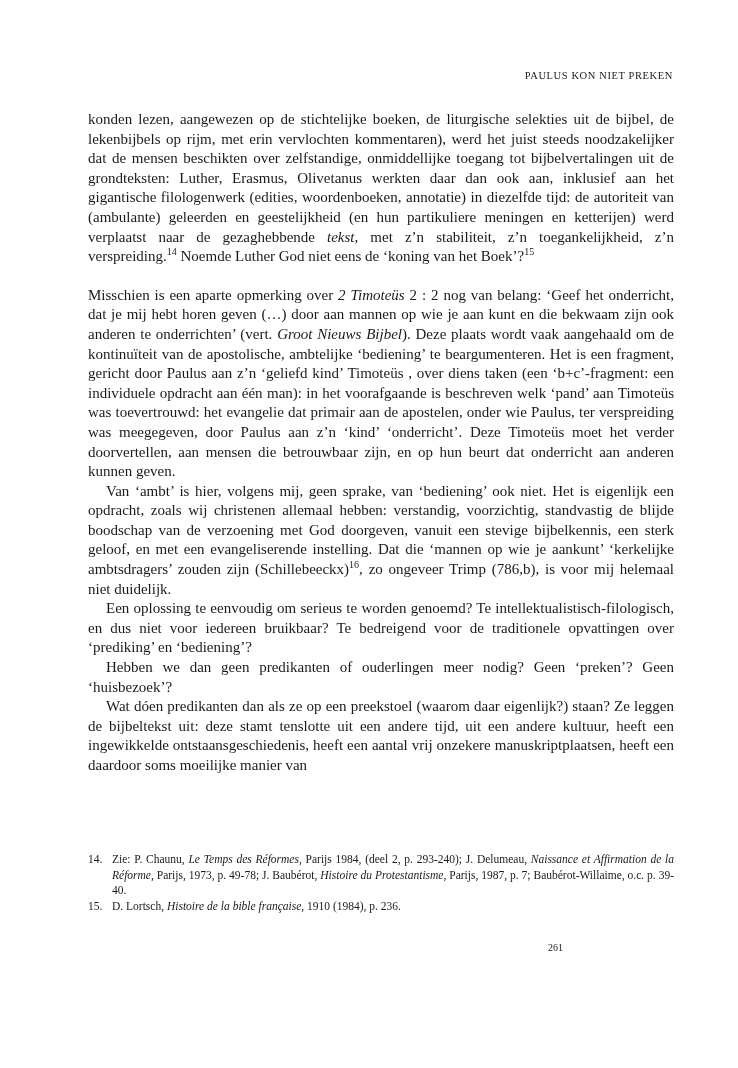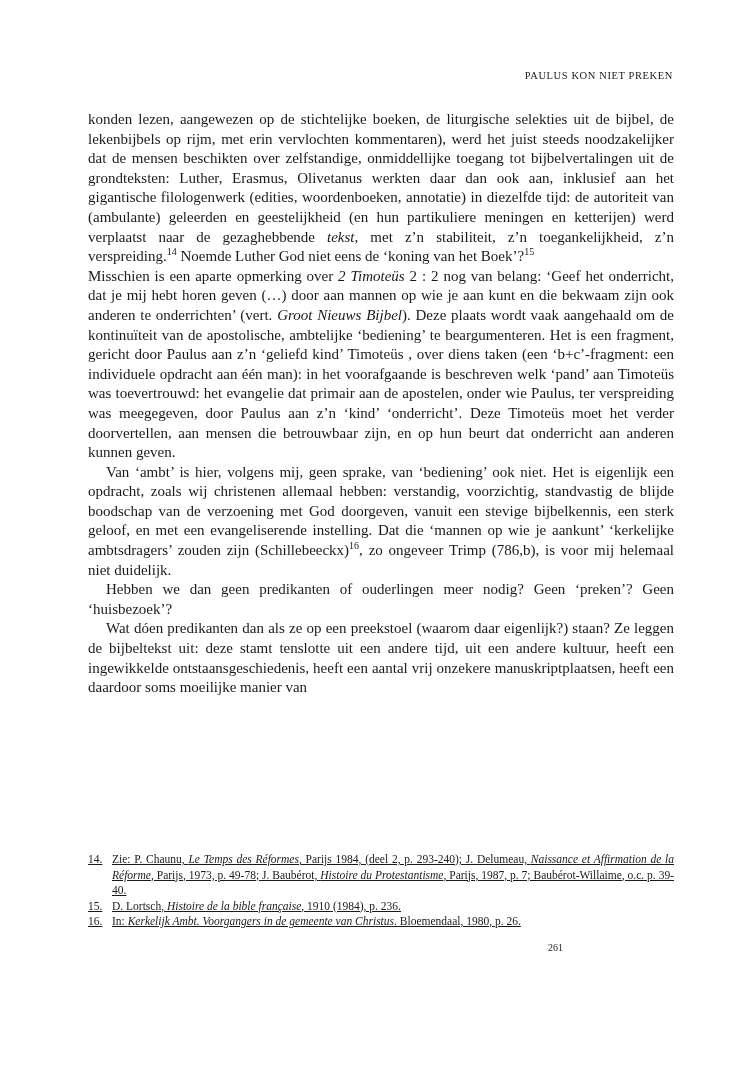--- a/index.html
+++ b/index.html
@@ -3,49 +3,46 @@
 <meta charset="utf-8">
 <style>
   html, body { margin: 0; padding: 0; background: #ffffff; }
   body { width: 738px; height: 1068px; position: relative; overflow: hidden;
          font-family: "Liberation Serif", "DejaVu Serif", serif; color: #1a1a1a; }
   .running-head { position: absolute; top: 70px; left: 425px; width: 248px; text-align: right;
                   font-size: 10.5px; letter-spacing: 0.6px; }
   .body-text { position: absolute; top: 110px; left: 88px; width: 586px; font-size: 15px; line-height: 19.6px; }
   .body-text p { margin: 0; text-align: justify; }
   .body-text p.indent { text-indent: 18px; }
-  .body-text p.gap { }
+  .body-text p.gap { margin-top: 19px; }
   sup { font-size: 10px; line-height: 0; vertical-align: 6px; }
   .footnotes { position: absolute; top: 852px; left: 88px; width: 586px; font-size: 11.5px; line-height: 15.5px; }
-  .fn { display: flex; text-align: justify; text-decoration: underline; }
+  .fn { display: flex; text-align: justify; }
   .fn-num { width: 24px; flex: 0 0 24px; }
   .fn-text { flex: 1; }
   .page-number { position: absolute; top: 942px; left: 548px; font-size: 10px; }
 </style>
 </head>
 <body>
 
 <div class="running-head">PAULUS KON NIET PREKEN</div>
 
 <div class="body-text" id="body-text">
     <p><span>konden lezen, aangewezen op de stichtelijke boeken, de liturgische selekties uit de bijbel, de lekenbijbels op rijm, met erin vervlochten kommentaren), werd het juist steeds noodzakelijker dat de mensen beschikten over zelfstandige, onmiddellijke toegang tot bijbelvertalingen uit de grondteksten: Luther, Erasmus, Olivetanus werkten daar dan ook aan, inklusief aan het gigantische filologenwerk (edities, woordenboeken, annotatie) in diezelfde tijd: de autoriteit van (ambulante) geleerden en geestelijkheid (en hun partikuliere meningen en ketterijen) werd verplaatst naar de gezaghebbende </span><i>tekst</i><span>, met z’n stabiliteit, z’n toegankelijkheid, z’n verspreiding.</span><sup>14</sup><span> Noemde Luther God niet eens de ‘koning van het Boek’?</span><sup>15</sup></p>
     <p class="gap"><span>Misschien is een aparte opmerking over </span><i>2 Timoteüs</i><span> 2 : 2 nog van belang: ‘Geef het onderricht, dat je mij hebt horen geven (…) door aan mannen op wie je aan kunt en die bekwaam zijn ook anderen te onderrichten’ (vert. </span><i>Groot Nieuws Bijbel</i><span>). Deze plaats wordt vaak aangehaald om de kontinuïteit van de apostolische, ambtelijke ‘bediening’ te beargumenteren. Het is een fragment, gericht door Paulus aan z’n ‘geliefd kind’ Timoteüs , over diens taken (een ‘b+c’-fragment: een individuele opdracht aan één man): in het voorafgaande is beschreven welk ‘pand’ aan Timoteüs was toevertrouwd: het evangelie dat primair aan de apostelen, onder wie Paulus, ter verspreiding was meegegeven, door Paulus aan z’n ‘kind’ ‘onderricht’. Deze Timoteüs moet het verder doorvertellen, aan mensen die betrouwbaar zijn, en op hun beurt dat onderricht aan anderen kunnen geven.</span></p>
     <p class="indent"><span>Van ‘ambt’ is hier, volgens mij, geen sprake, van ‘bediening’ ook niet. Het is eigenlijk een opdracht, zoals wij christenen allemaal hebben: verstandig, voorzichtig, standvastig de blijde boodschap van de verzoening met God doorgeven, vanuit een stevige bijbelkennis, een sterk geloof, en met een evangeliserende instelling. Dat die ‘mannen op wie je aankunt’ ‘kerkelijke ambtsdragers’ zouden zijn (Schillebeeckx)</span><sup>16</sup><span>, zo ongeveer Trimp (786,b), is voor mij helemaal niet duidelijk.</span></p>
+    <p class="indent"><span>Een oplossing te eenvoudig om serieus te worden genoemd? Te intellektualistisch-filologisch, en dus niet voor iedereen bruikbaar? Te bedreigend voor de traditionele opvattingen over ‘prediking’ en ‘bediening’?</span></p>
     <p class="indent"><span>Hebben we dan geen predikanten of ouderlingen meer nodig? Geen ‘preken’? Geen ‘huisbezoek’?</span></p>
     <p class="indent"><span>Wat dóen predikanten dan als ze op een preekstoel (waarom daar eigenlijk?) staan? Ze leggen de bijbeltekst uit: deze stamt tenslotte uit een andere tijd, uit een andere kultuur, heeft een ingewikkelde ontstaansgeschiedenis, heeft een aantal vrij onzekere manuskriptplaatsen, heeft een daardoor soms moeilijke manier van</span></p>
   </div>
 
 <div class="footnotes" id="footnotes">
     <div class="fn">
       <span class="fn-num">14.</span>
       <span class="fn-text"><span>Zie: P. Chaunu, </span><i>Le Temps des Réformes</i><span>, Parijs 1984, (deel 2, p. 293-240); J. Delumeau, </span><i>Naissance et Affirmation de la Réforme</i><span>, Parijs, 1973, p. 49-78; J. Baubérot, </span><i>Histoire du Protestantisme</i><span>, Parijs, 1987, p. 7; Baubérot-Willaime, o.c. p. 39-40.</span></span>
     </div>
     <div class="fn">
       <span class="fn-num">15.</span>
       <span class="fn-text"><span>D. Lortsch, </span><i>Histoire de la bible française</i><span>, 1910 (1984), p. 236.</span></span>
     </div>
-    <div class="fn">
-      <span class="fn-num">16.</span>
-      <span class="fn-text"><span>In: </span><i>Kerkelijk Ambt. Voorgangers in de gemeente van Christus</i><span>. Bloemendaal, 1980, p. 26.</span></span>
-    </div>
   </div>
 
 <div class="page-number">261</div>
 
 </body></html>

